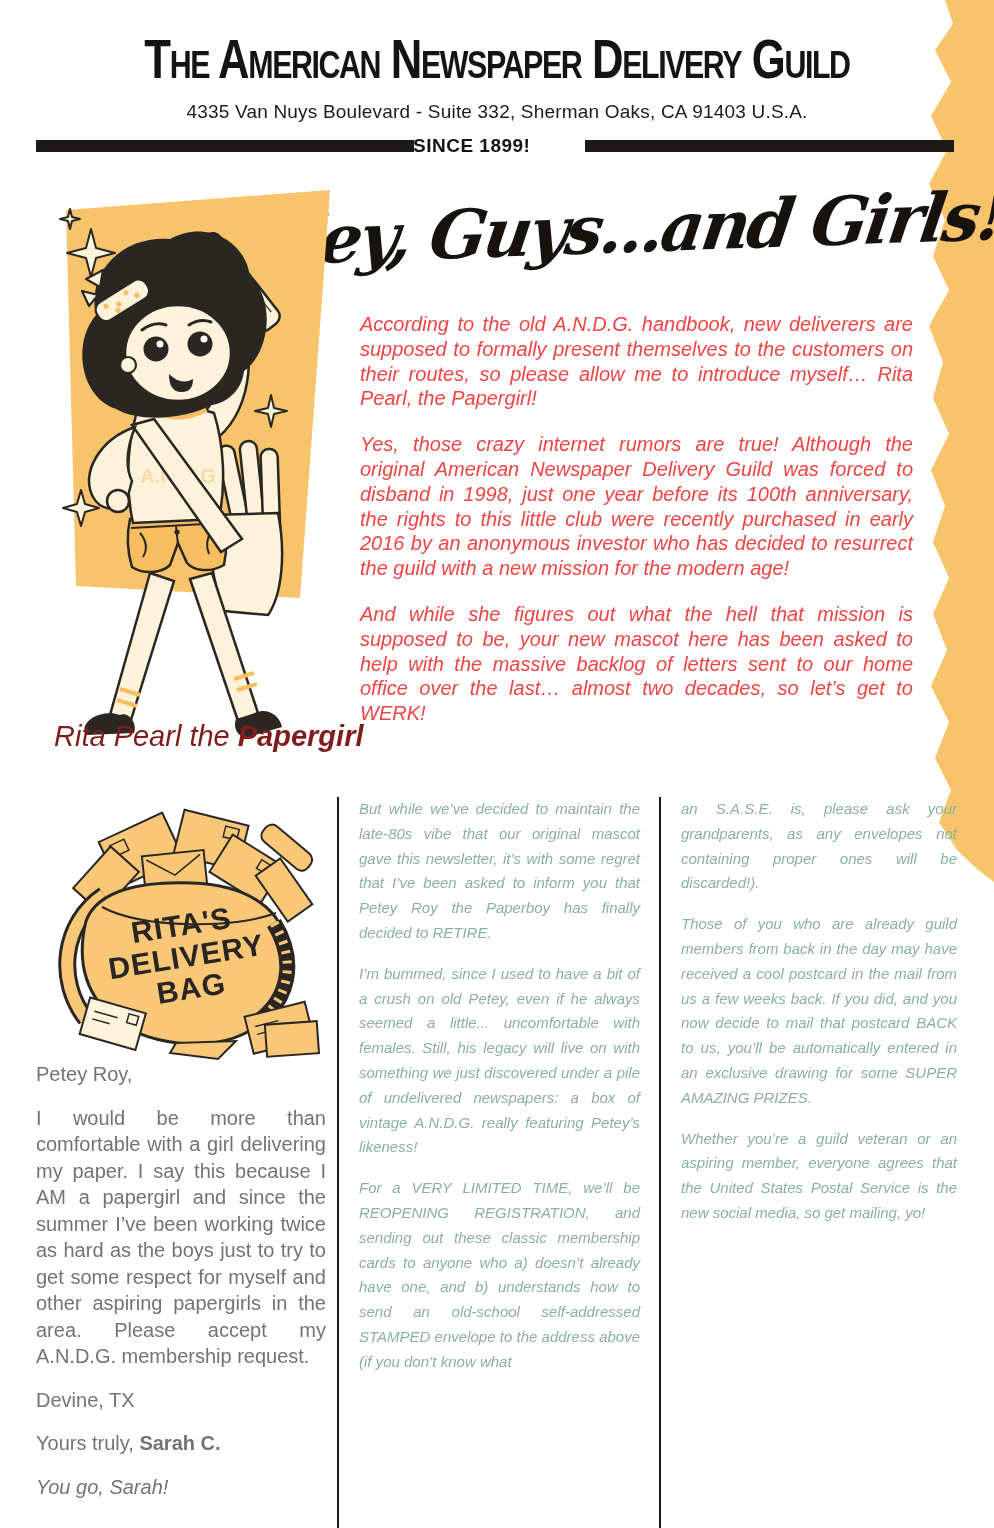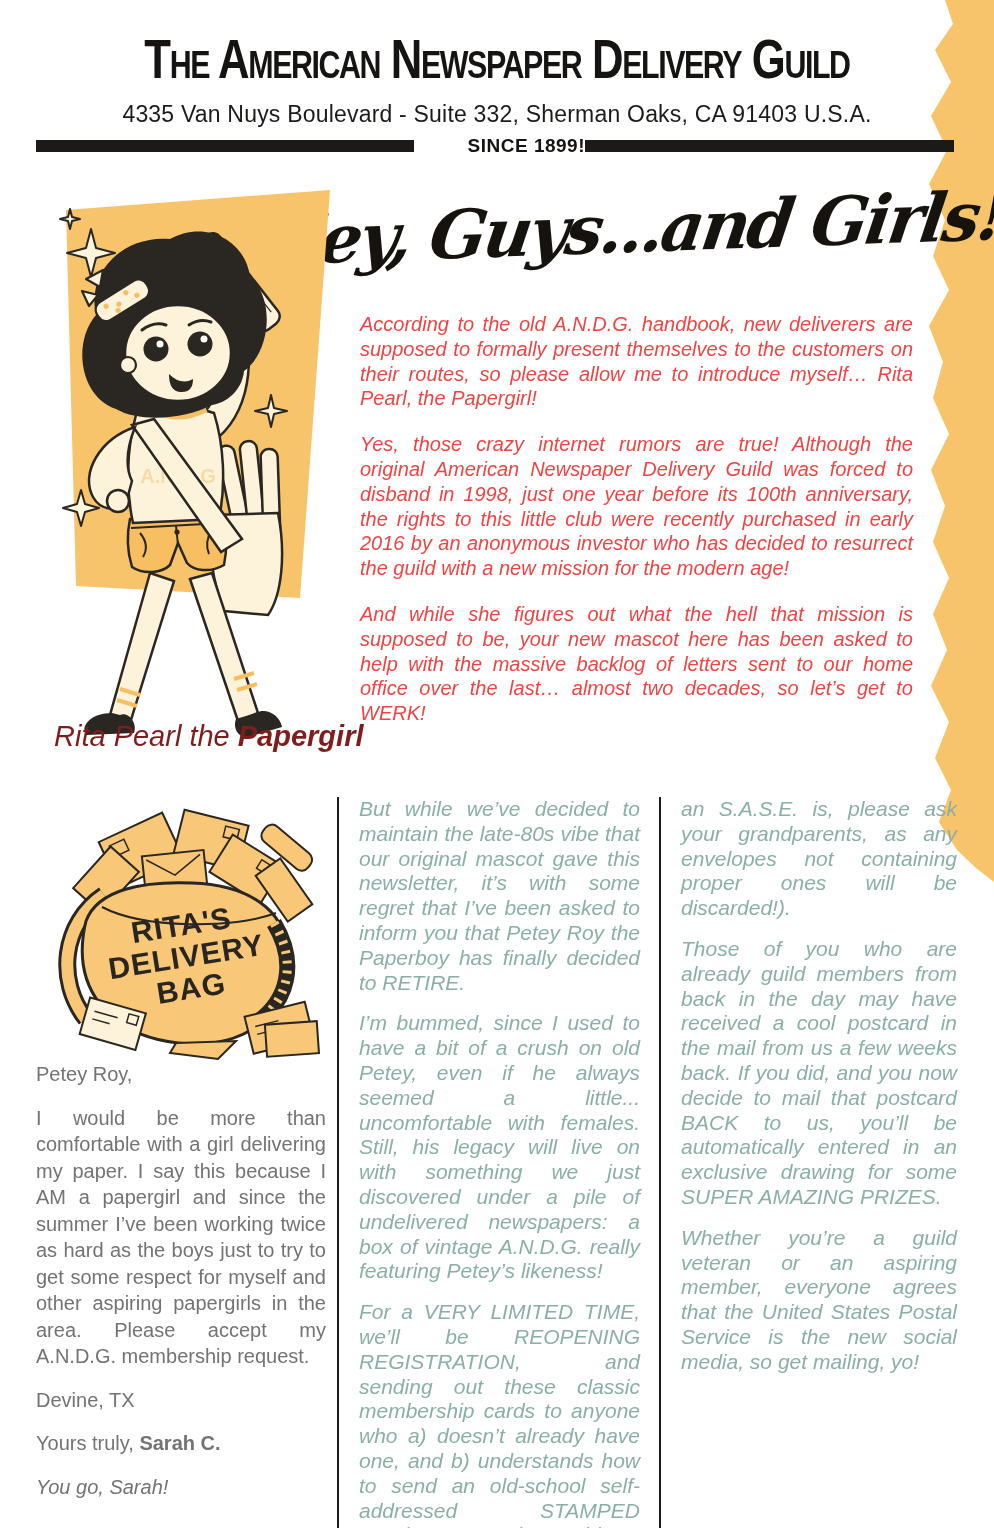--- a/index.html
+++ b/index.html
@@ -12,27 +12,27 @@
   
   .masthead-title{
     top:26px;left:0;width:994px;text-align:center;
     font-weight:bold;font-size:46px;letter-spacing:-1.5px;
     font-variant:small-caps;
     transform:scale(0.95,1.22);transform-origin:center top;
     white-space:nowrap;color:#161412;
   }
   .masthead-address{
     top:101px;left:0;width:994px;text-align:center;
-    font-size:23px;color:#1d1b19;letter-spacing:.2px;
+    font-size:19px;color:#1d1b19;letter-spacing:.2px;
   }
   .banner-bar{top:140px;height:12px;background:#1c1a18;}
   .banner-bar.left{left:36px;width:378px;}
   .banner-bar.right{left:585px;width:369px;}
   .banner-text{
-    top:135px;left:413px;width:172px;text-align:right;
+    top:135px;left:413px;width:172px;text-align:left;
     font-size:19px;font-weight:bold;letter-spacing:.5px;color:#161412;
   }
 
   
   .script-headline{
     top:190px;left:260px;width:680px;text-align:center;white-space:nowrap;
     font-family:"DejaVu Serif",serif;font-style:italic;font-weight:bold;
     font-size:67px;letter-spacing:-3px;color:#16130f;
     transform:rotate(-2deg) skewX(-10deg);transform-origin:center;
   }
@@ -50,21 +50,21 @@
   .divider.d2{left:659px;}
 
   .col-left{top:1061px;left:36px;width:290px;}
   .col-left p{margin:0 0 17px;font-size:20px;line-height:26.5px;color:#737373;}
   .col-left p.justify{text-align:justify;}
   .reply-teal{color:#8aafa6;font-style:italic;}
 
   .col-mid{top:797px;left:359px;width:281px;}
   .col-right{top:797px;left:681px;width:276px;}
   .teal p{
-    margin:0 0 16px;font-style:italic;font-size:21px;line-height:24.8px;
+    margin:0 0 16px;font-style:italic;font-size:15px;line-height:24.8px;
     text-align:justify;color:#8aafa6;
   }
   .black-letter p{
     margin:0 0 14px;font-size:20px;line-height:25.5px;
     text-align:justify;color:#1d1b19;font-style:normal;
   }
 </style>
 </head>
 <body>
 

